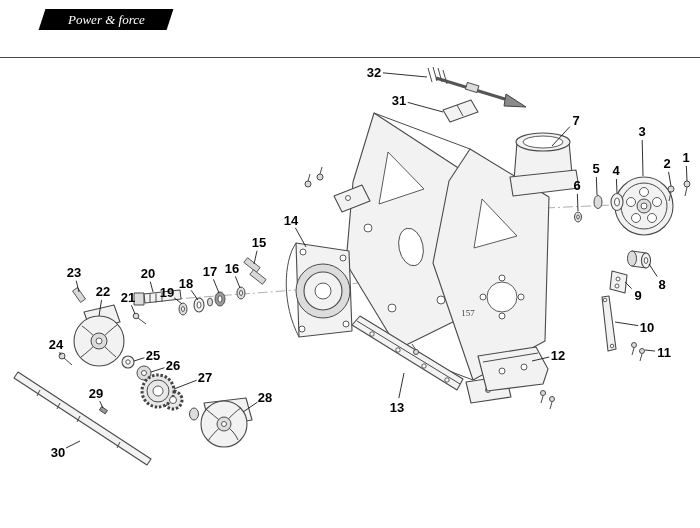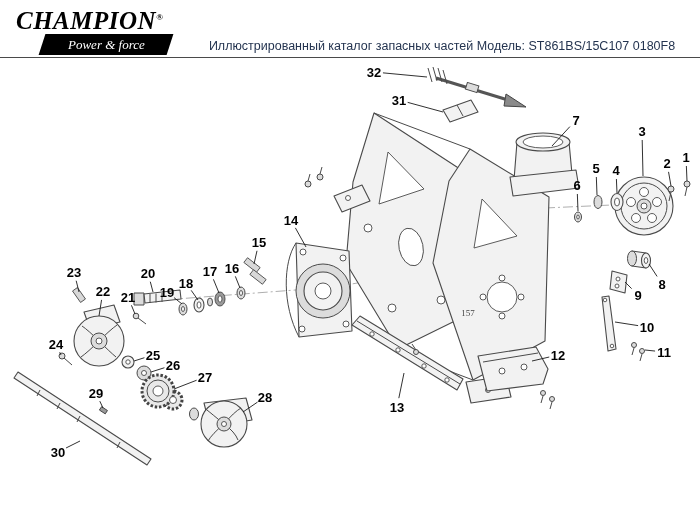--- a/index.html
+++ b/index.html
@@ -47,24 +47,22 @@
   text.marking{
     font-family:"Liberation Serif",serif;font-size:9px;fill:#444;text-anchor:middle;
   }
 </style>
 </head>
 <body>
 
 <div class="page">
 
   <div class="logo">
-    <div class="logo-text"><span>CHAMPION</span><sup>®</sup></div>
     <div class="logo-banner"><span>Power &amp; force</span></div>
   </div>
-  <div class="catalog-title">Иллюстрированный каталог запасных частей Модель: ST861BS/15C107 0180F8</div>
   <div class="rule"></div>
 
   <svg id="diagram-svg" width="700" height="528" viewBox="0 0 700 528">
 
     <g class="axis">
       <line x1="150" y1="301" x2="335" y2="287"></line>
       <line x1="335" y1="287" x2="430" y2="270"></line>
       <line x1="545" y1="208" x2="612" y2="205"></line>
     </g>
 

